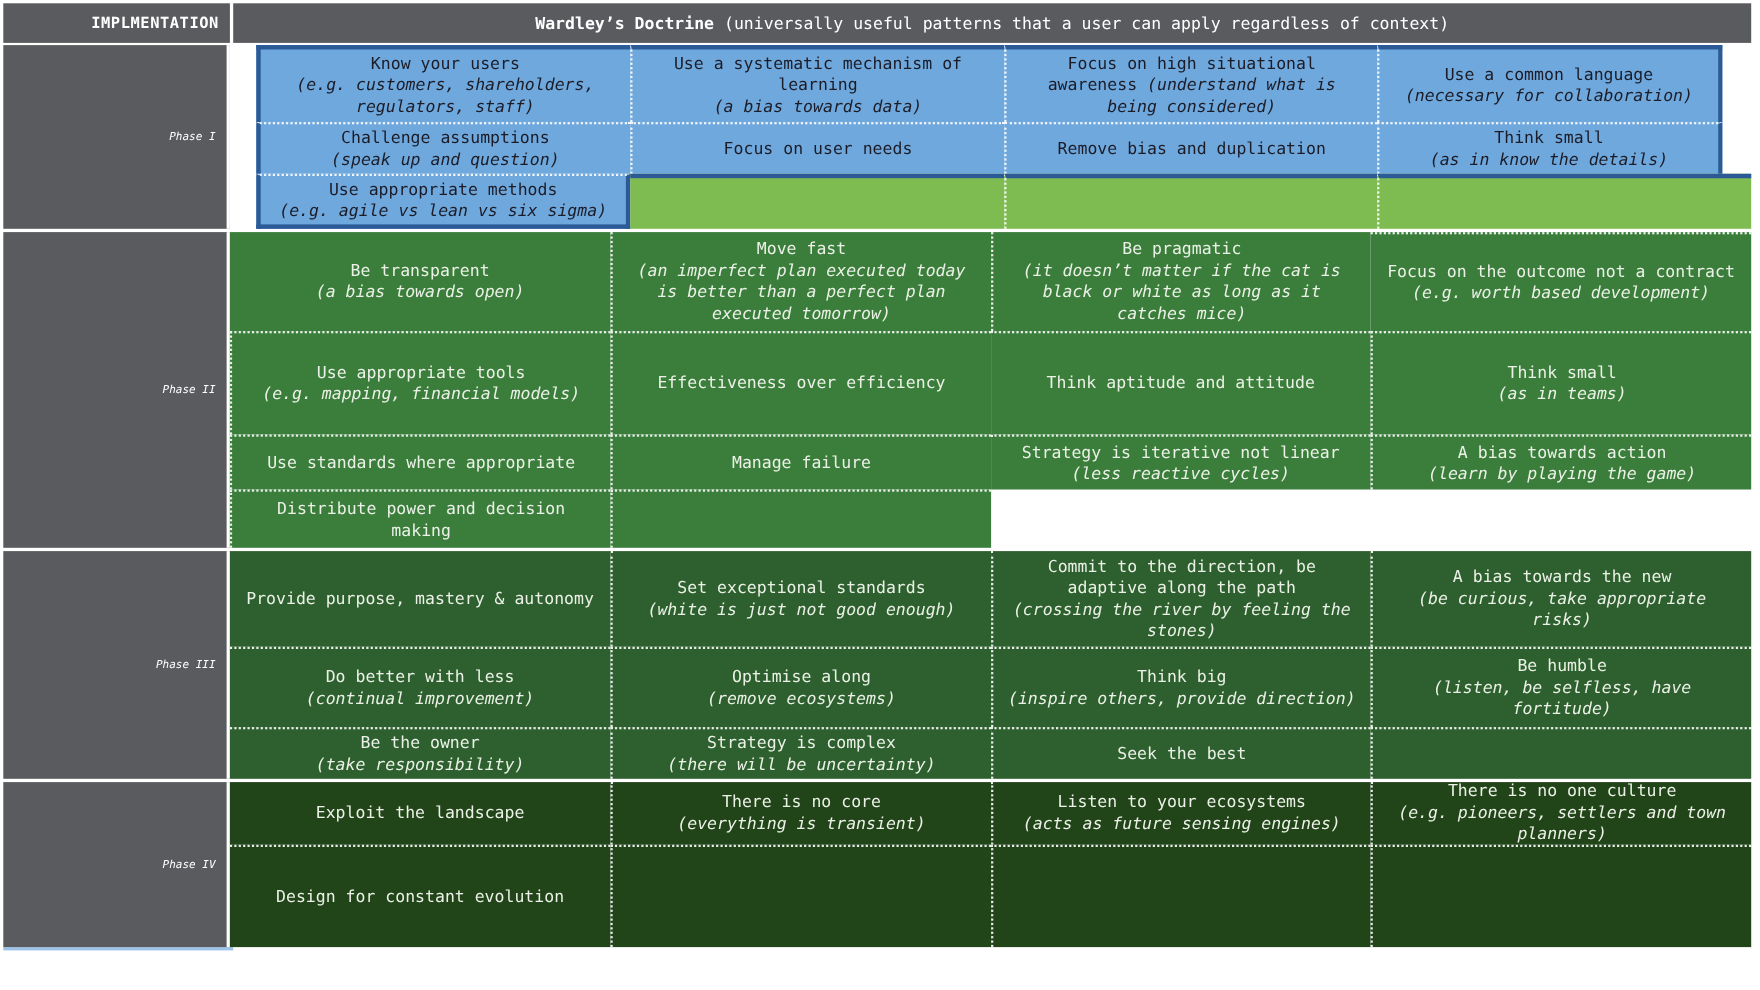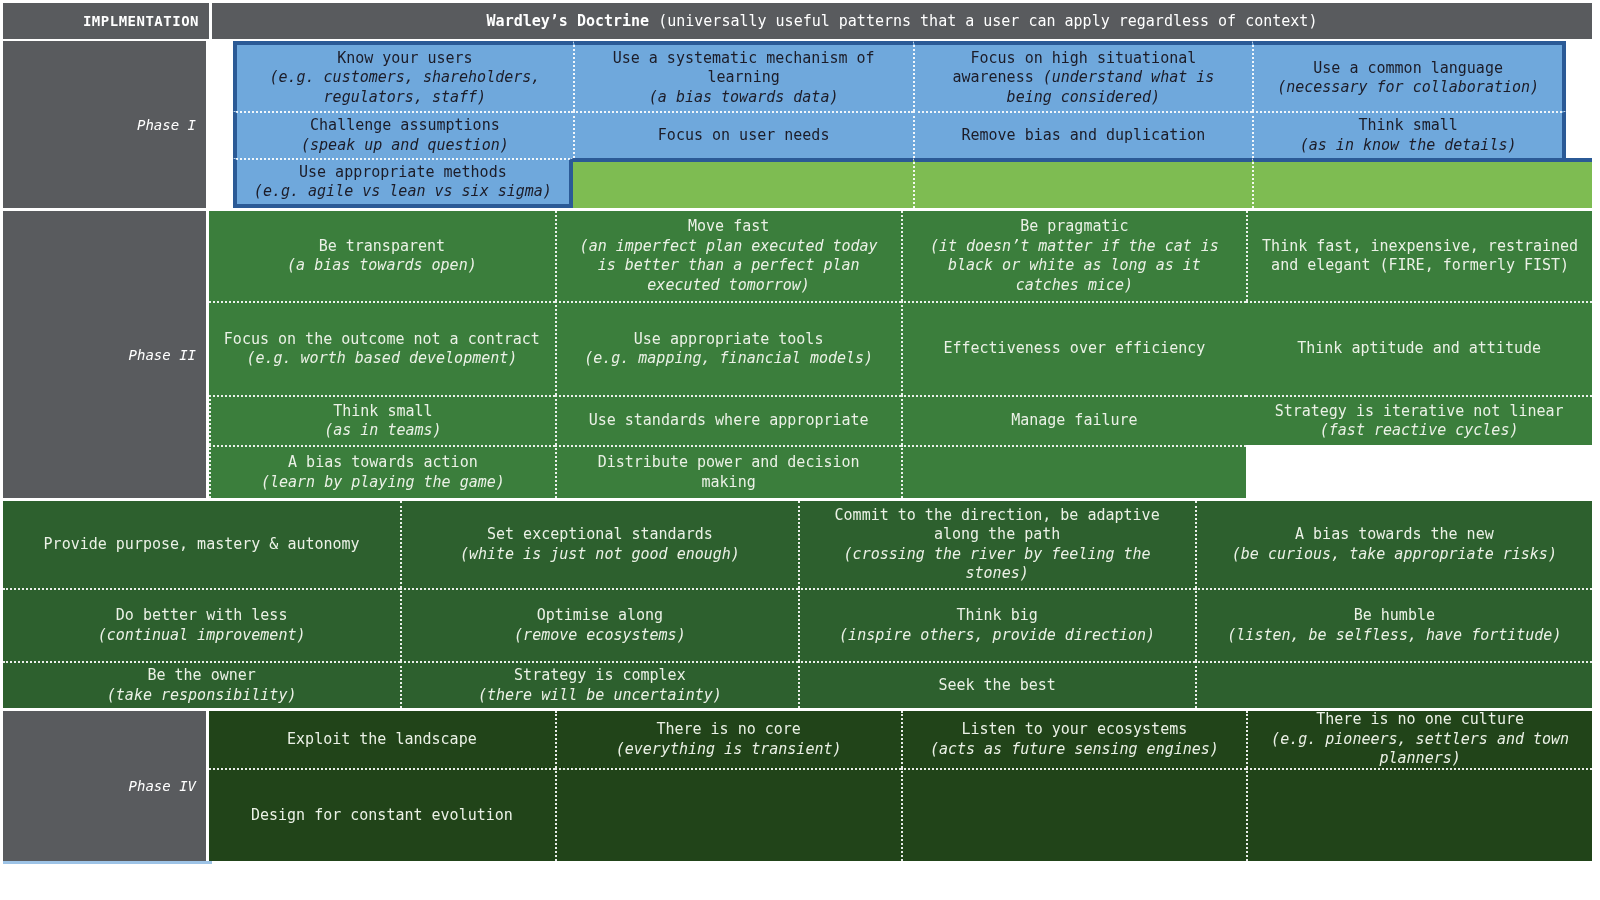--- a/index.html
+++ b/index.html
@@ -19,21 +19,21 @@
     flex:1;background:var(--gray);color:#fff;font-size:15px;
     display:flex;align-items:center;justify-content:center;text-align:center;
   }
   .header-main .bold{font-weight:bold;}
   
   .phase-row{display:flex;}
   .sep{border-top:3px solid #fff;}
   .phase-label{
     flex:0 0 206px;background:var(--gray);color:#fff;font-style:italic;
     border-right:3px solid #fff;display:flex;align-items:center;justify-content:flex-end;
-    padding-right:10px;box-sizing:border-box;font-size:14px;
+    padding-right:10px;box-sizing:border-box;font-size:10px;
   }
   .phase-grid{flex:1;display:grid;}
   .pgrid{grid-template-columns:repeat(4,1fr);}
   .phase1{grid-template-columns:repeat(3,1fr) calc(25% - 26px) 26px;}
   .cell{
     display:flex;align-items:center;justify-content:center;text-align:center;
     padding:2px 12px;box-sizing:border-box;font-size:15px;line-height:1.3;
   }
   .cell .italic{font-style:italic;}
   .blue{background:var(--blue);color:var(--tblue);}
@@ -103,23 +103,20 @@
         <div class="phase-grid pgrid" style="grid-template-rows: 90px 94px 50px 53px;">
           <div class="cell g2">
             <span><span>Be transparent</span><br><span class="italic">(a bias towards open)</span></span>
           </div>
           <div class="cell g2 dot-left">
             <span><span>Move fast</span><br><span class="italic">(an imperfect plan executed today is better than a perfect plan executed tomorrow)</span></span>
           </div>
           <div class="cell g2 dot-left">
             <span><span>Be pragmatic</span><br><span class="italic">(it doesn’t matter if the cat is black or white as long as it catches mice)</span></span>
           </div>
-          <div class="cell g2 dot-left">
-            <span><span>Think fast, inexpensive, restrained and elegant (FIRE, formerly FIST)</span></span>
-          </div>
           <div class="cell g2 dot-top">
             <span><span>Focus on the outcome not a contract </span><span class="italic">(e.g. worth based development)</span></span>
           </div>
           <div class="cell g2 dot-top dot-left">
             <span><span>Use appropriate tools</span><br><span class="italic">(e.g. mapping, financial models)</span></span>
           </div>
           <div class="cell g2 dot-top dot-left">
             <span><span>Effectiveness over efficiency</span></span>
           </div>
           <div class="cell g2 dot-top">
@@ -128,32 +125,33 @@
           <div class="cell g2 dot-top dot-left">
             <span><span>Think small</span><br><span class="italic">(as in teams)</span></span>
           </div>
           <div class="cell g2 dot-top dot-left">
             <span><span>Use standards where appropriate</span></span>
           </div>
           <div class="cell g2 dot-top dot-left">
             <span><span>Manage failure</span></span>
           </div>
           <div class="cell g2 dot-top">
-            <span><span>Strategy is iterative not linear</span><br><span class="italic">(fast reactive cycles)</span></span>
+            <span><span>Strategy is iterative not linear</span><br><span class="italic">(less reactive cycles)</span></span>
           </div>
           <div class="cell g2 dot-top dot-left">
             <span><span>A bias towards action</span><br><span class="italic">(learn by playing the game)</span></span>
           </div>
           <div class="cell g2 dot-top dot-left">
             <span><span>Distribute power and decision making</span></span>
           </div>
           <div class="cell g2 dot-top dot-left"></div>
         </div>
       </div>
       <div class="phase-row sep">
+        <div class="phase-label">Phase III</div>
         <div class="phase-grid pgrid" style="grid-template-rows: 87px 73px 47px;">
           <div class="cell g3">
             <span><span>Provide purpose, mastery &amp; autonomy</span></span>
           </div>
           <div class="cell g3 dot-left">
             <span><span>Set exceptional standards</span><br><span class="italic">(white is just not good enough)</span></span>
           </div>
           <div class="cell g3 dot-left">
             <span><span>Commit to the direction, be adaptive along the path</span><br><span class="italic">(crossing the river by feeling the stones)</span></span>
           </div>

